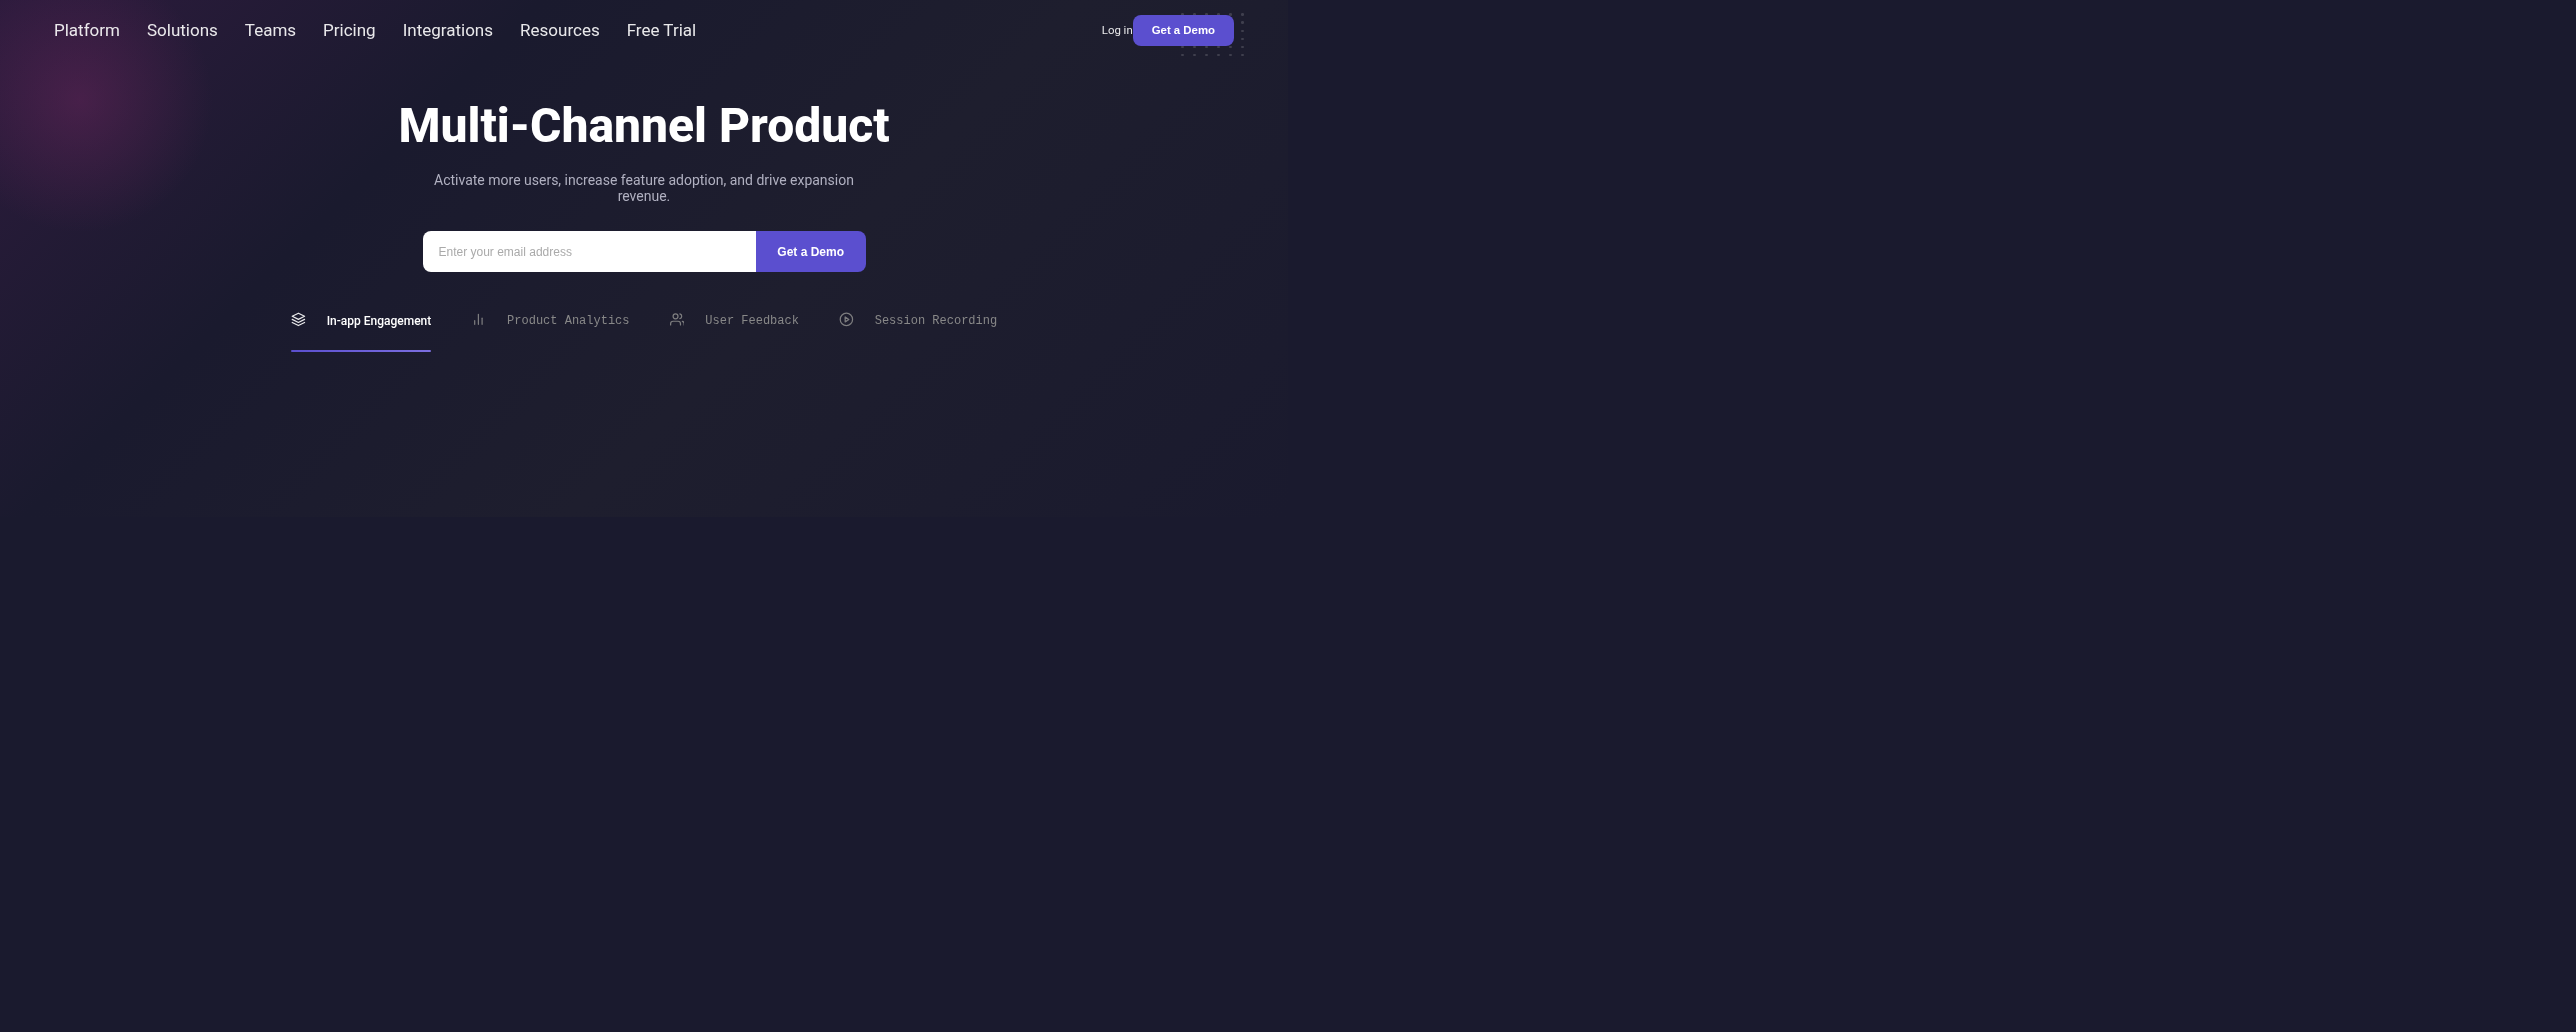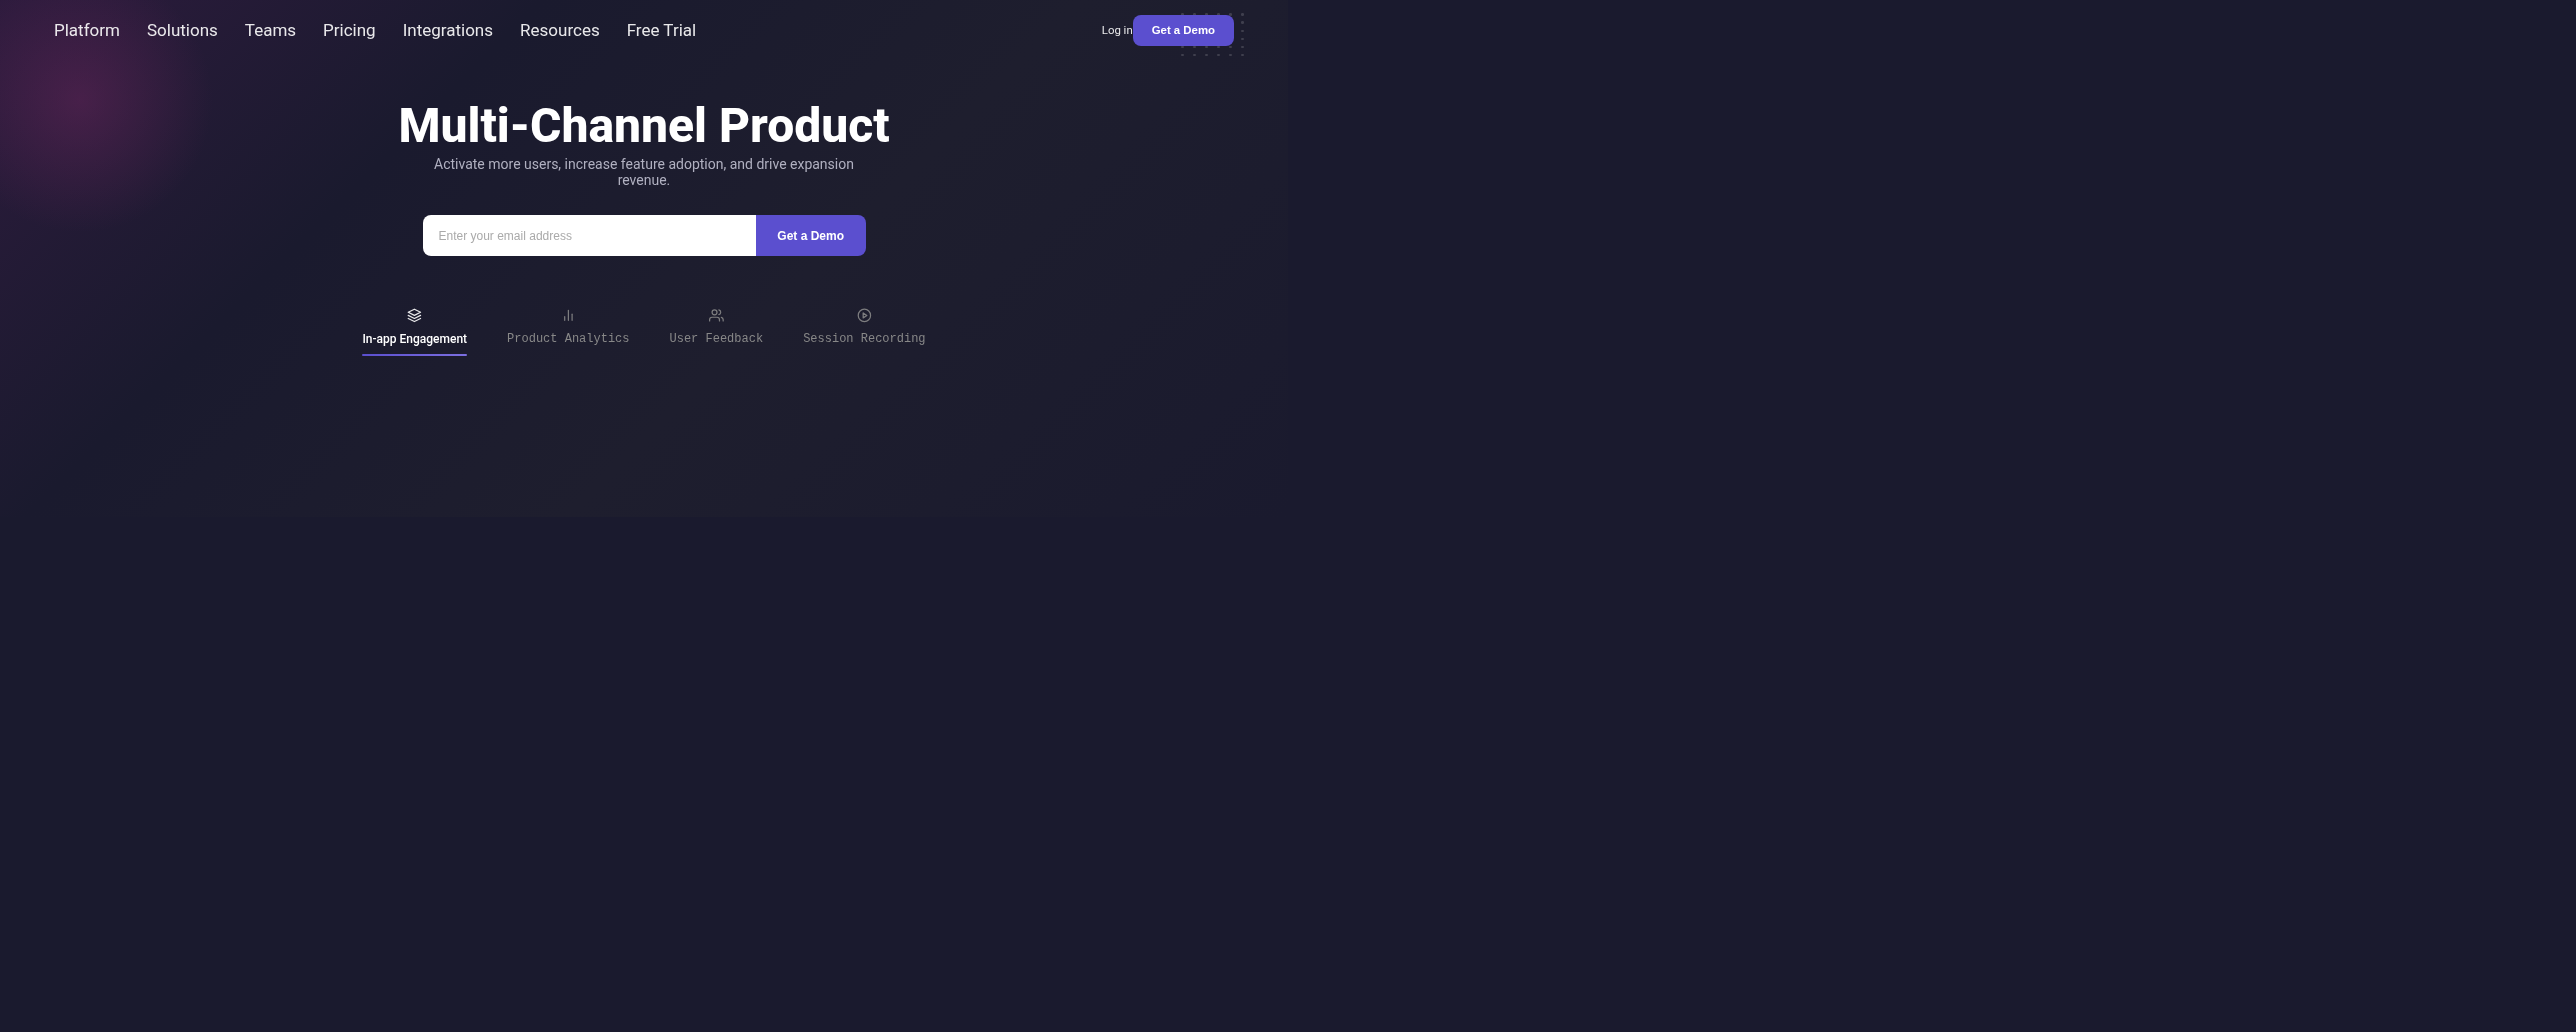--- a/index.html
+++ b/index.html
@@ -95,21 +95,21 @@
       padding: 40px 13.4px 27px;
       position: relative;
       z-index: 5;
     }
 
     .hero-title {
       font-size: 48px;
       font-weight: 800;
       color: #ffffff;
       line-height: 1.1;
-      margin-bottom: 3px;
+      margin-bottom: 19px;
     }
 
     .hero-subtitle {
       font-size: 48px;
       font-weight: 800;
       color: #5b4fcf;
       opacity: 0.7;
       line-height: 1.1;
       margin-bottom: 20px;
     }
@@ -120,21 +120,21 @@
       margin-bottom: 27px;
       max-width: 470px;
     }
 
     .hero-form {
       display: flex;
       gap: 0;
       align-items: stretch;
       max-width: 443px;
       width: 100%;
-      margin-bottom: 52px;
+      margin-bottom: 40px;
     }
 
     .hero-email-input {
       flex: 1;
       padding: 13.4px 16px;
       font-size: 12px;
       border: none;
       border-radius: 8px 0 0 8px;
       outline: none;
       background: #ffffff;
@@ -170,23 +170,22 @@
       display: flex;
       flex-direction: column;
       align-items: center;
       cursor: pointer;
       position: relative;
     }
 
     .feature-tab-inner {
       display: flex;
       align-items: center;
-      gap: 6px;
-      padding-bottom: 8px;
-      flex-direction: column;
+      gap: 21px;
+      padding-bottom: 20px;
     }
 
     .feature-tab-icon {
       color: #ffffff;
       font-size: 13.4px;
       opacity: 0.9;
     }
 
     .feature-tab-label {
       font-size: 12px;

